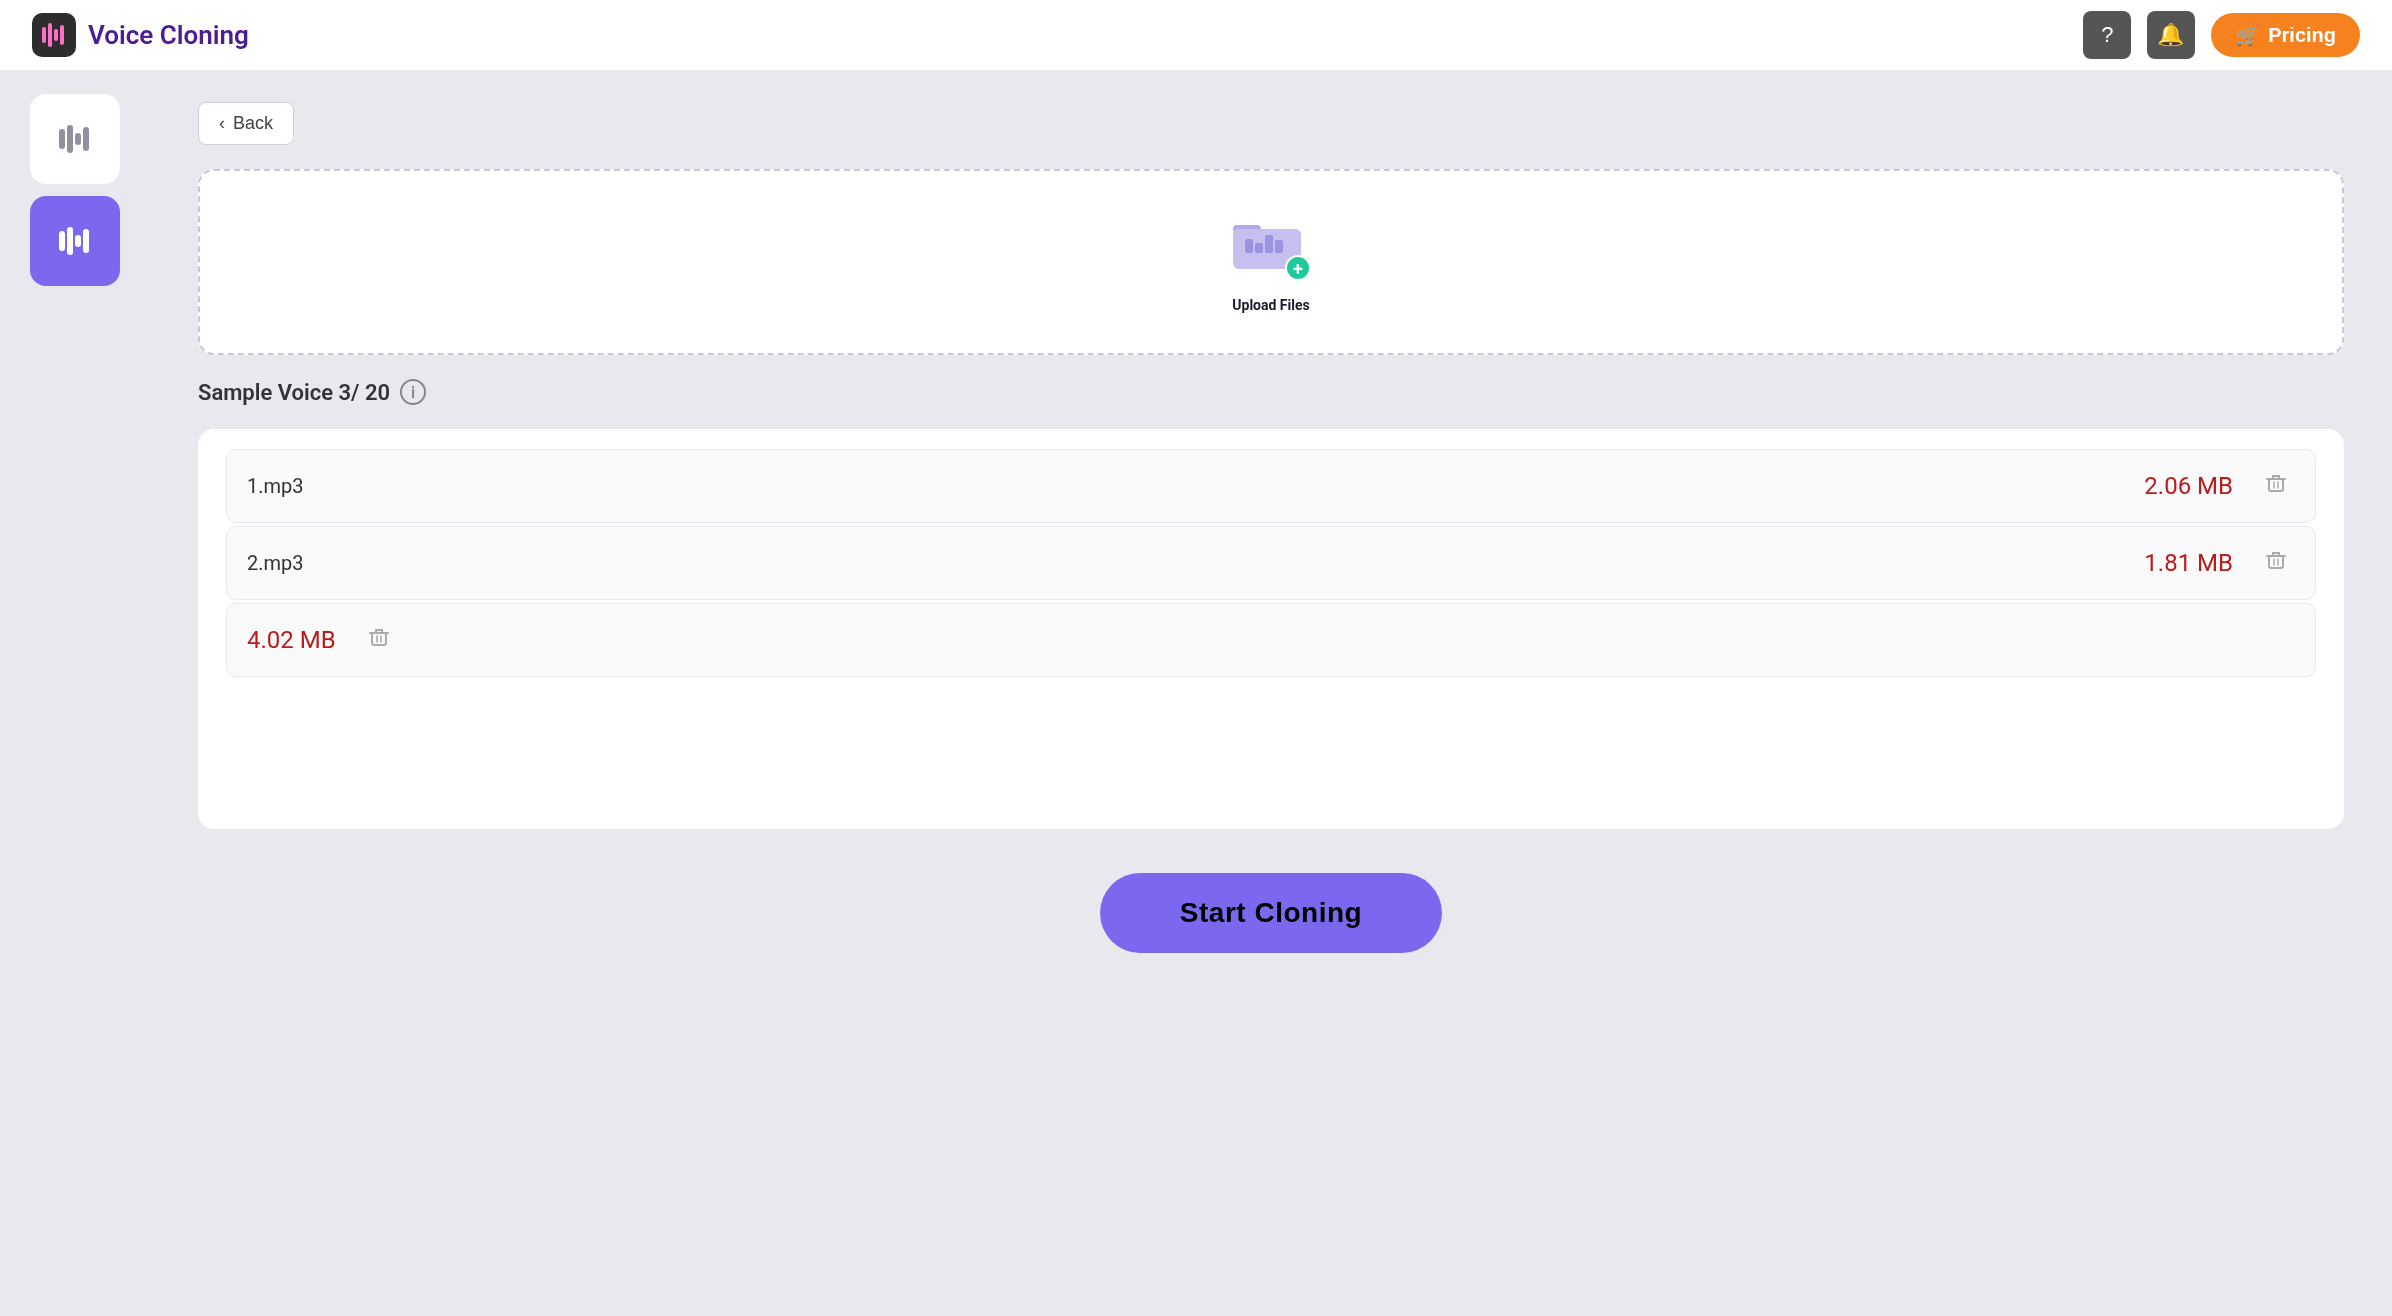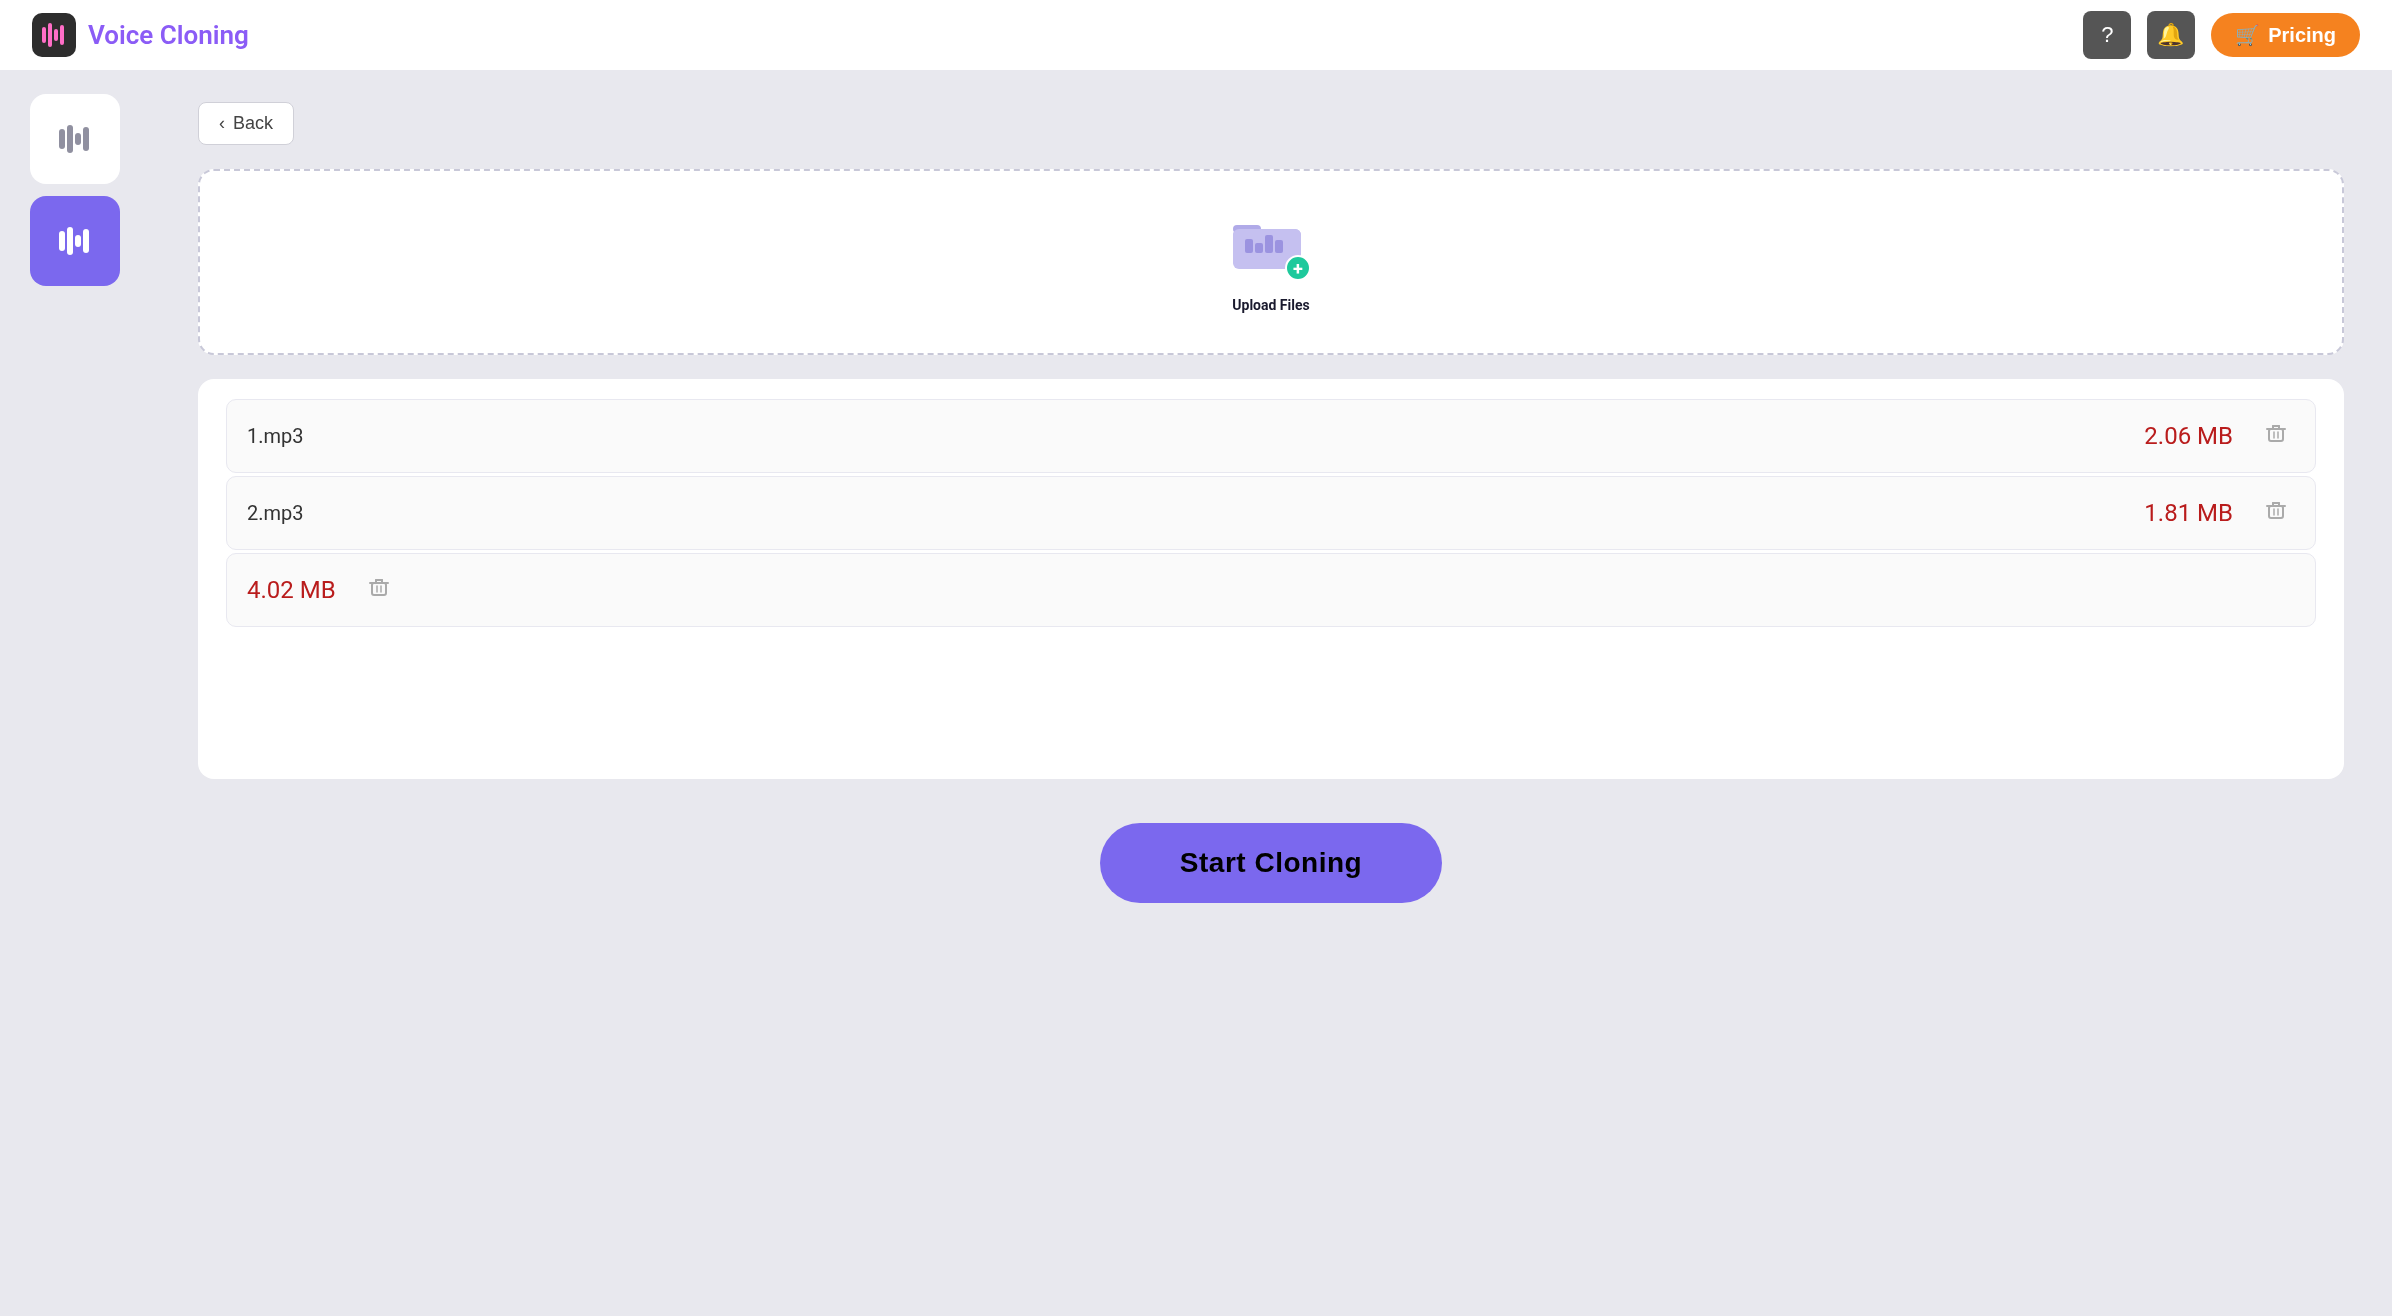--- a/index.html
+++ b/index.html
@@ -30,21 +30,21 @@
       background: #2d2d2d;
       border-radius: 10px;
       display: flex;
       align-items: center;
       justify-content: center;
     }
     .app-logo svg { width: 28px; height: 28px; }
     .app-title {
       font-size: 26px;
       font-weight: 600;
-      color: #8b5cf6;
+      color: #4c1d95;
     }
     .header-right {
       margin-left: auto;
       display: flex;
       align-items: center;
       gap: 16px;
     }
     .icon-btn {
       width: 48px;
       height: 48px;
@@ -321,20 +321,24 @@
           <rect x="14" y="28" width="8" height="14" rx="2" fill="#9b93e0"></rect>
           <rect x="24" y="32" width="8" height="10" rx="2" fill="#9b93e0"></rect>
           <rect x="34" y="24" width="8" height="18" rx="2" fill="#9b93e0"></rect>
           <rect x="44" y="29" width="8" height="13" rx="2" fill="#9b93e0"></rect>
         </svg>
         <div class="plus-circle">+</div>
       </div>
       <span class="upload-label">Upload Files</span>
     </div>
 
+    <div class="section-header">
+      <span>Sample Voice 3/ 20</span>
+      <div class="info-icon">i</div>
+    </div>
 
     <div class="file-list-container">
 
     <div class="file-row">
       <span class="file-name">1.mp3</span>
       <span class="file-size">2.06 MB</span>
       <button class="delete-btn" title="Delete">
         <svg width="22" height="22" viewBox="0 0 22 22" fill="none">
           <rect x="4" y="7" width="14" height="12" rx="2" stroke="#aaa" stroke-width="2" fill="none"></rect>
           <line x1="2" y1="7" x2="20" y2="7" stroke="#aaa" stroke-width="2" stroke-linecap="round"></line>

